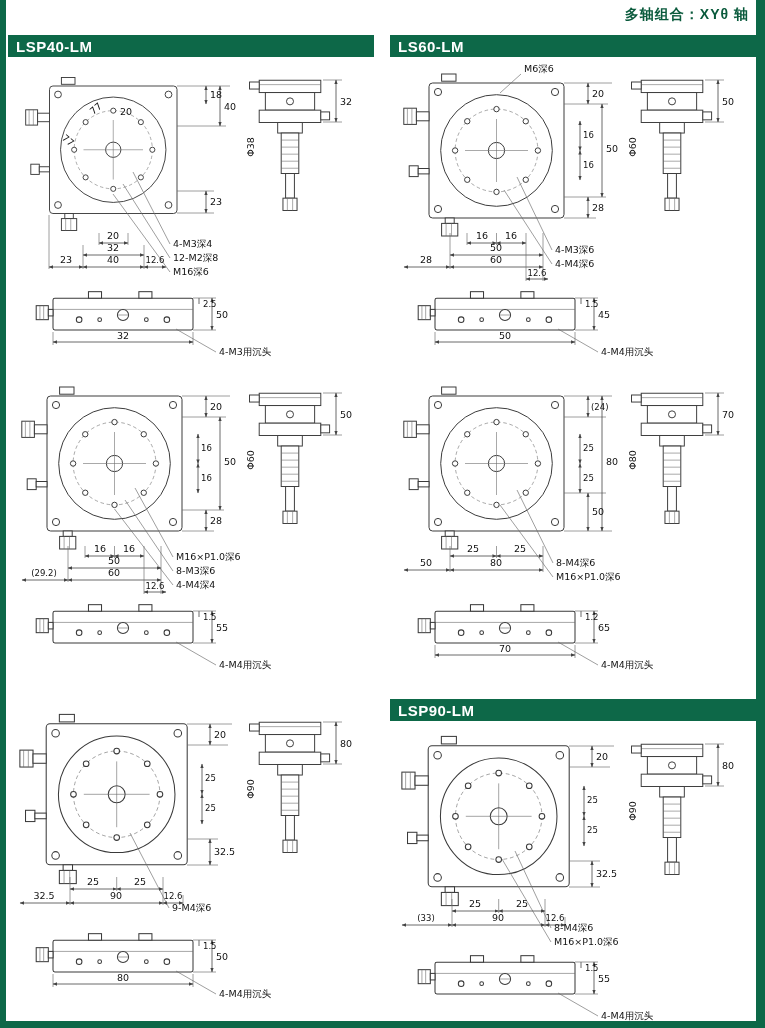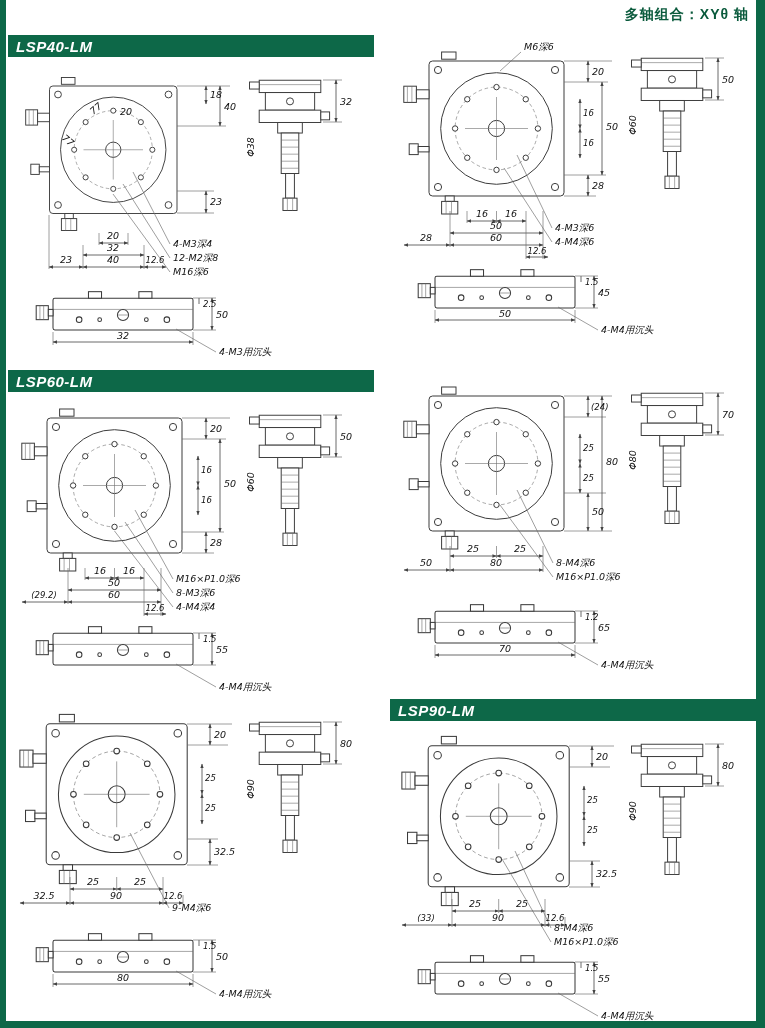--- a/index.html
+++ b/index.html
@@ -5,21 +5,21 @@
   * { margin:0; padding:0; box-sizing:border-box; }
   html,body { width:765px; height:1028px; background:#fff;
     font-family:"Liberation Sans", sans-serif; }
   .page { position:relative; width:765px; height:1028px; background:#fff; overflow:hidden;padding-left:8px; }
   .edge { position:absolute; background:#0d6848; z-index:9; }
   .edge-left { left:0; top:0; width:6px; height:100%; }
   .edge-right { right:0; top:0; width:9px; height:100%; }
   .edge-bottom { left:0; bottom:0; width:100%; height:7px; }
   .corner-note { position:absolute; top:6px; right:16px; color:#0a5a3c;
     font-weight:bold; font-size:14px; letter-spacing:1px; z-index:5; }
-  .panel { position:absolute; width:366px; height:324px; z-index:1;font-style:italic; }
+  .panel { position:absolute; width:366px; height:324px; z-index:1; }
   .panel-bar { height:22px; background:#0d6848; color:#fff; display:flex;
     align-items:center; padding-left:8px; }
   .panel-title { font-weight:bold; font-size:15px; letter-spacing:.5px; }
   svg.drawing { display:block; width:366px; height:300px; }
   svg .oline { fill:#fff; stroke:#3a3a3a; stroke-width:1.1; }
   svg .thin  { fill:none; stroke:#6a6a6a; stroke-width:.65; }
   svg .dim   { fill:none; stroke:#444; stroke-width:.8; }
   svg text { font-family:"DejaVu Sans", sans-serif; font-size:9.5px; fill:#111; }
   svg text.sm { font-size:8.5px; }
   svg text.mid { text-anchor:middle; }
@@ -166,20 +166,23 @@
       <text x="246" y="90" class="mid" transform="rotate(-90 246 90)">Φ38</text>
       <text x="332" y="48">32</text>
       <text x="195" y="250" class="sm">2.5</text>
       <text x="208" y="261">50</text>
       <text x="115" y="282" class="mid">32</text>
       <text x="211" y="298">4-M3用沉头</text>
     </svg>
   </section>
 
   <section class="panel" style="left:390px;top:35px">
+    <header class="panel-bar">
+      <span class="panel-title">LS60-LM</span>
+    </header>
     <svg class="drawing" viewBox="0 0 366 300">
       <use href="#sym-main" x="12" y="8" width="180" height="180"></use>
       <use href="#sym-side" x="238" y="16" width="88" height="150"></use>
       <use href="#sym-bottom" x="26" y="230" width="178" height="70"></use>
       <g>
         <line class="thin" x1="110" y1="36" x2="131" y2="17"></line>
         <line class="thin" x1="174" y1="26" x2="222" y2="26"></line>
         <line class="thin" x1="174" y1="47" x2="218" y2="47"></line>
         <line class="thin" x1="174" y1="140" x2="216" y2="140"></line>
         <line class="thin" x1="174" y1="161" x2="206" y2="161"></line>
@@ -230,23 +233,20 @@
       <text x="246" y="90" class="mid" transform="rotate(-90 246 90)">Φ60</text>
       <text x="332" y="48">50</text>
       <text x="195" y="250" class="sm">1.5</text>
       <text x="208" y="261">45</text>
       <text x="115" y="282" class="mid">50</text>
       <text x="211" y="298">4-M4用沉头</text>
     </svg>
   </section>
 
   <section class="panel" style="left:8px;top:370px">
-    <header class="panel-bar">
-      <span class="panel-title">LSP60-LM</span>
-    </header>
     <svg class="drawing" viewBox="0 0 366 300">
       <use href="#sym-main" x="12" y="8" width="180" height="180"></use>
       <use href="#sym-side" x="238" y="16" width="88" height="150"></use>
       <use href="#sym-bottom" x="26" y="230" width="178" height="70"></use>
       <g>
         <line class="thin" x1="174" y1="26" x2="222" y2="26"></line>
         <line class="thin" x1="174" y1="47" x2="218" y2="47"></line>
         <line class="thin" x1="174" y1="140" x2="216" y2="140"></line>
         <line class="thin" x1="174" y1="161" x2="206" y2="161"></line>
         <line class="dim" x1="198" y1="26" x2="198" y2="47" marker-start="url(#arr)" marker-end="url(#arr)"></line>

